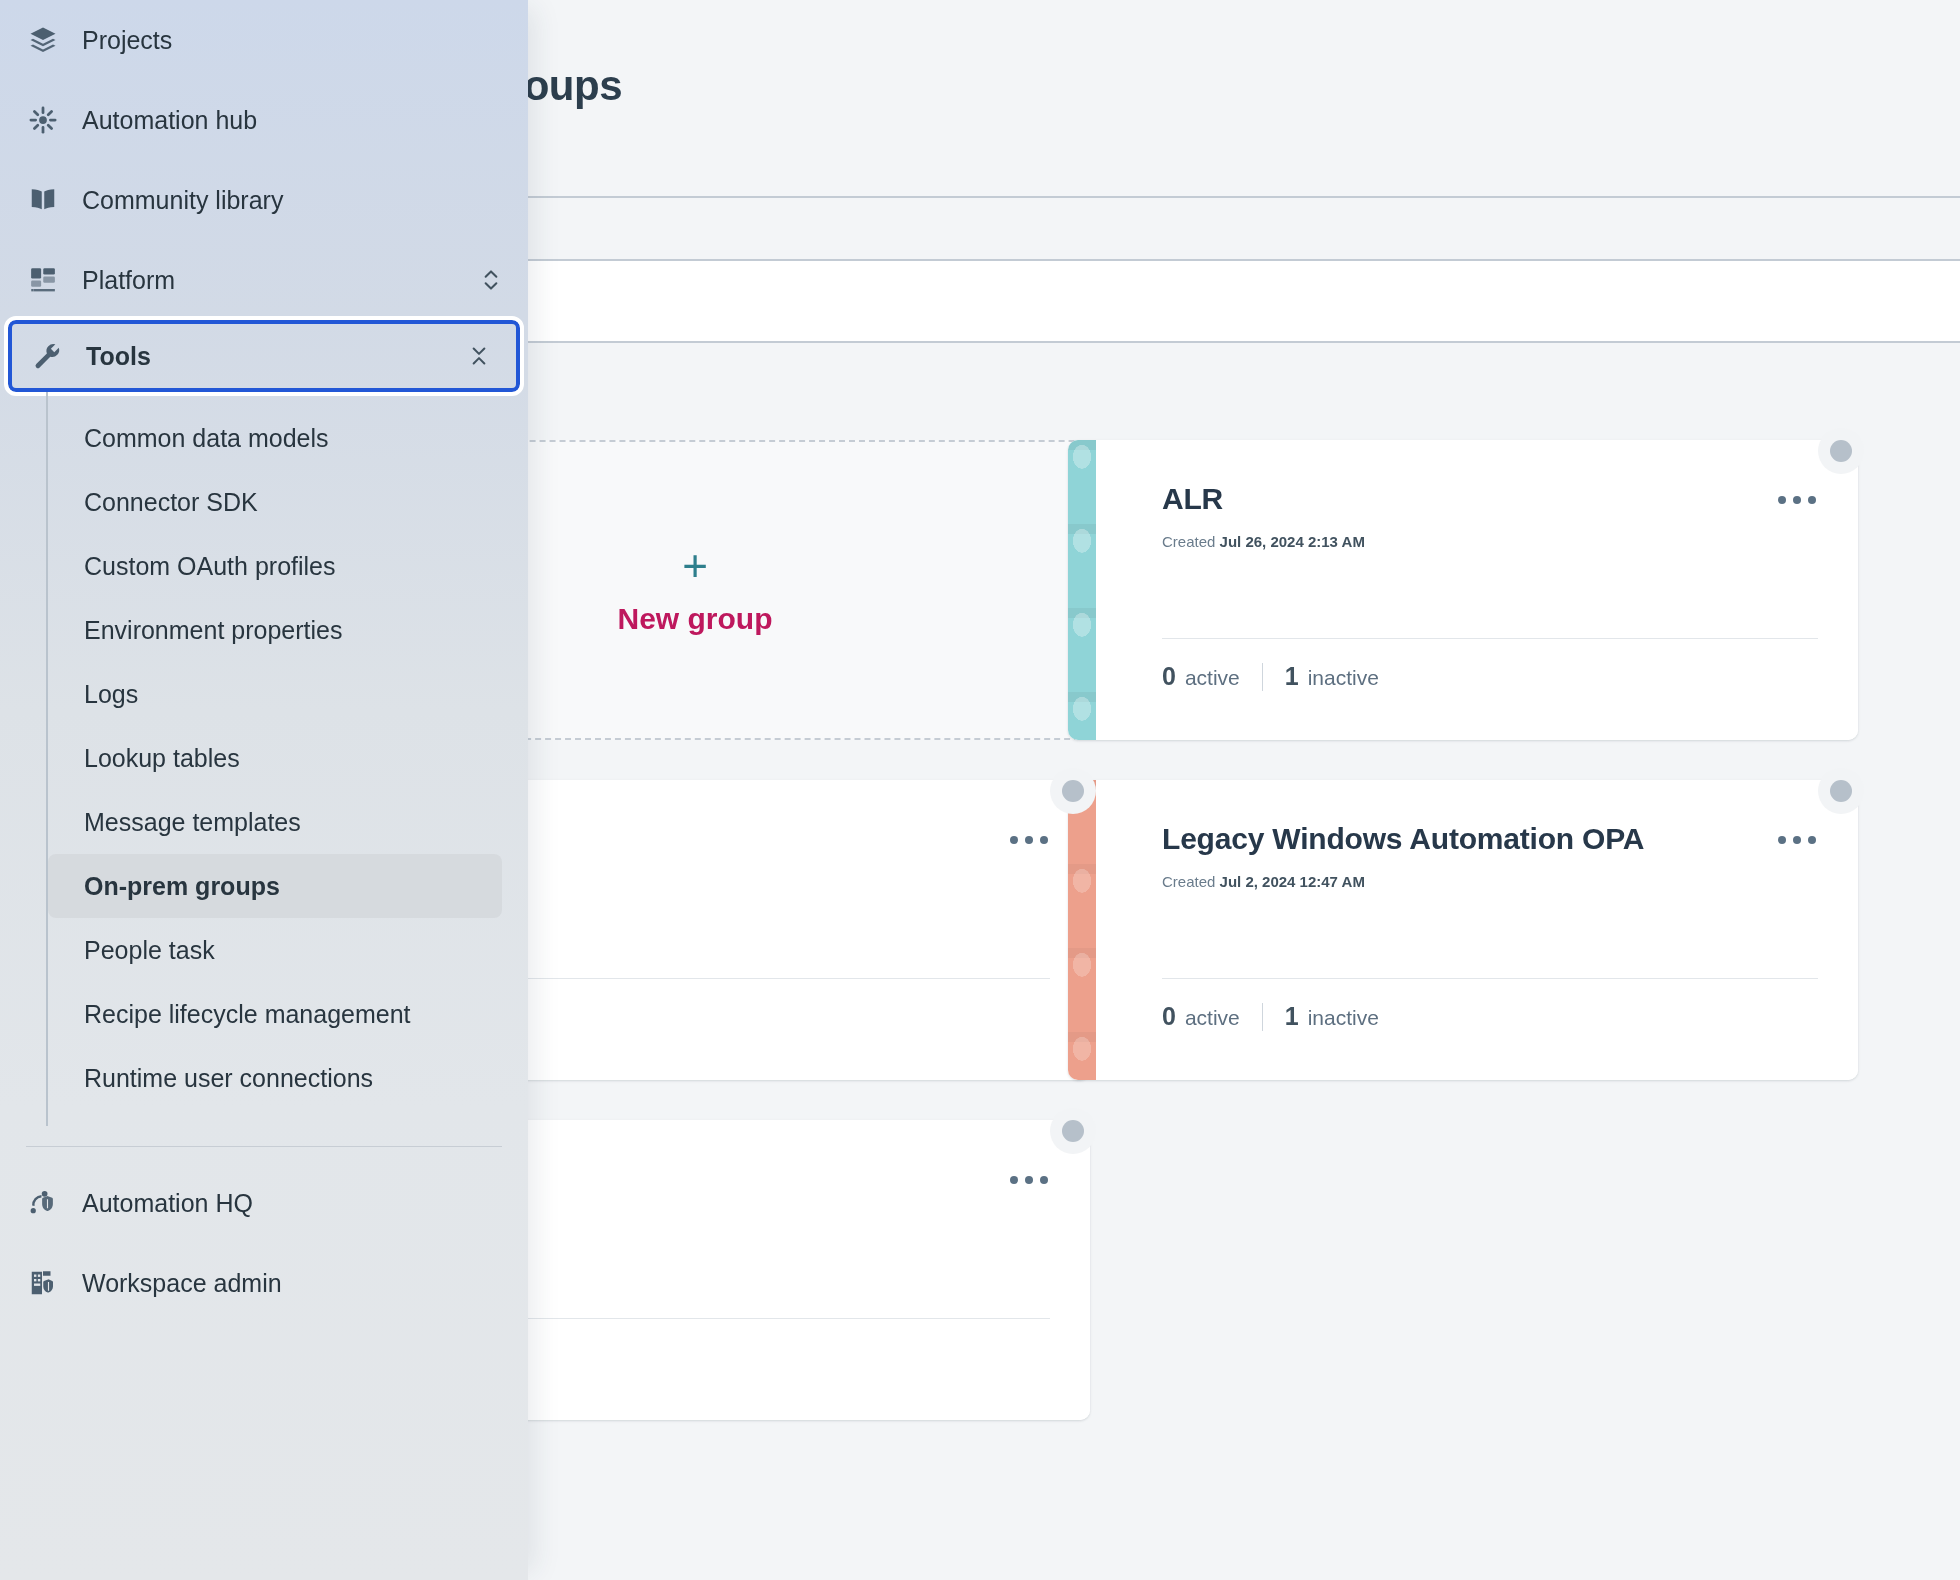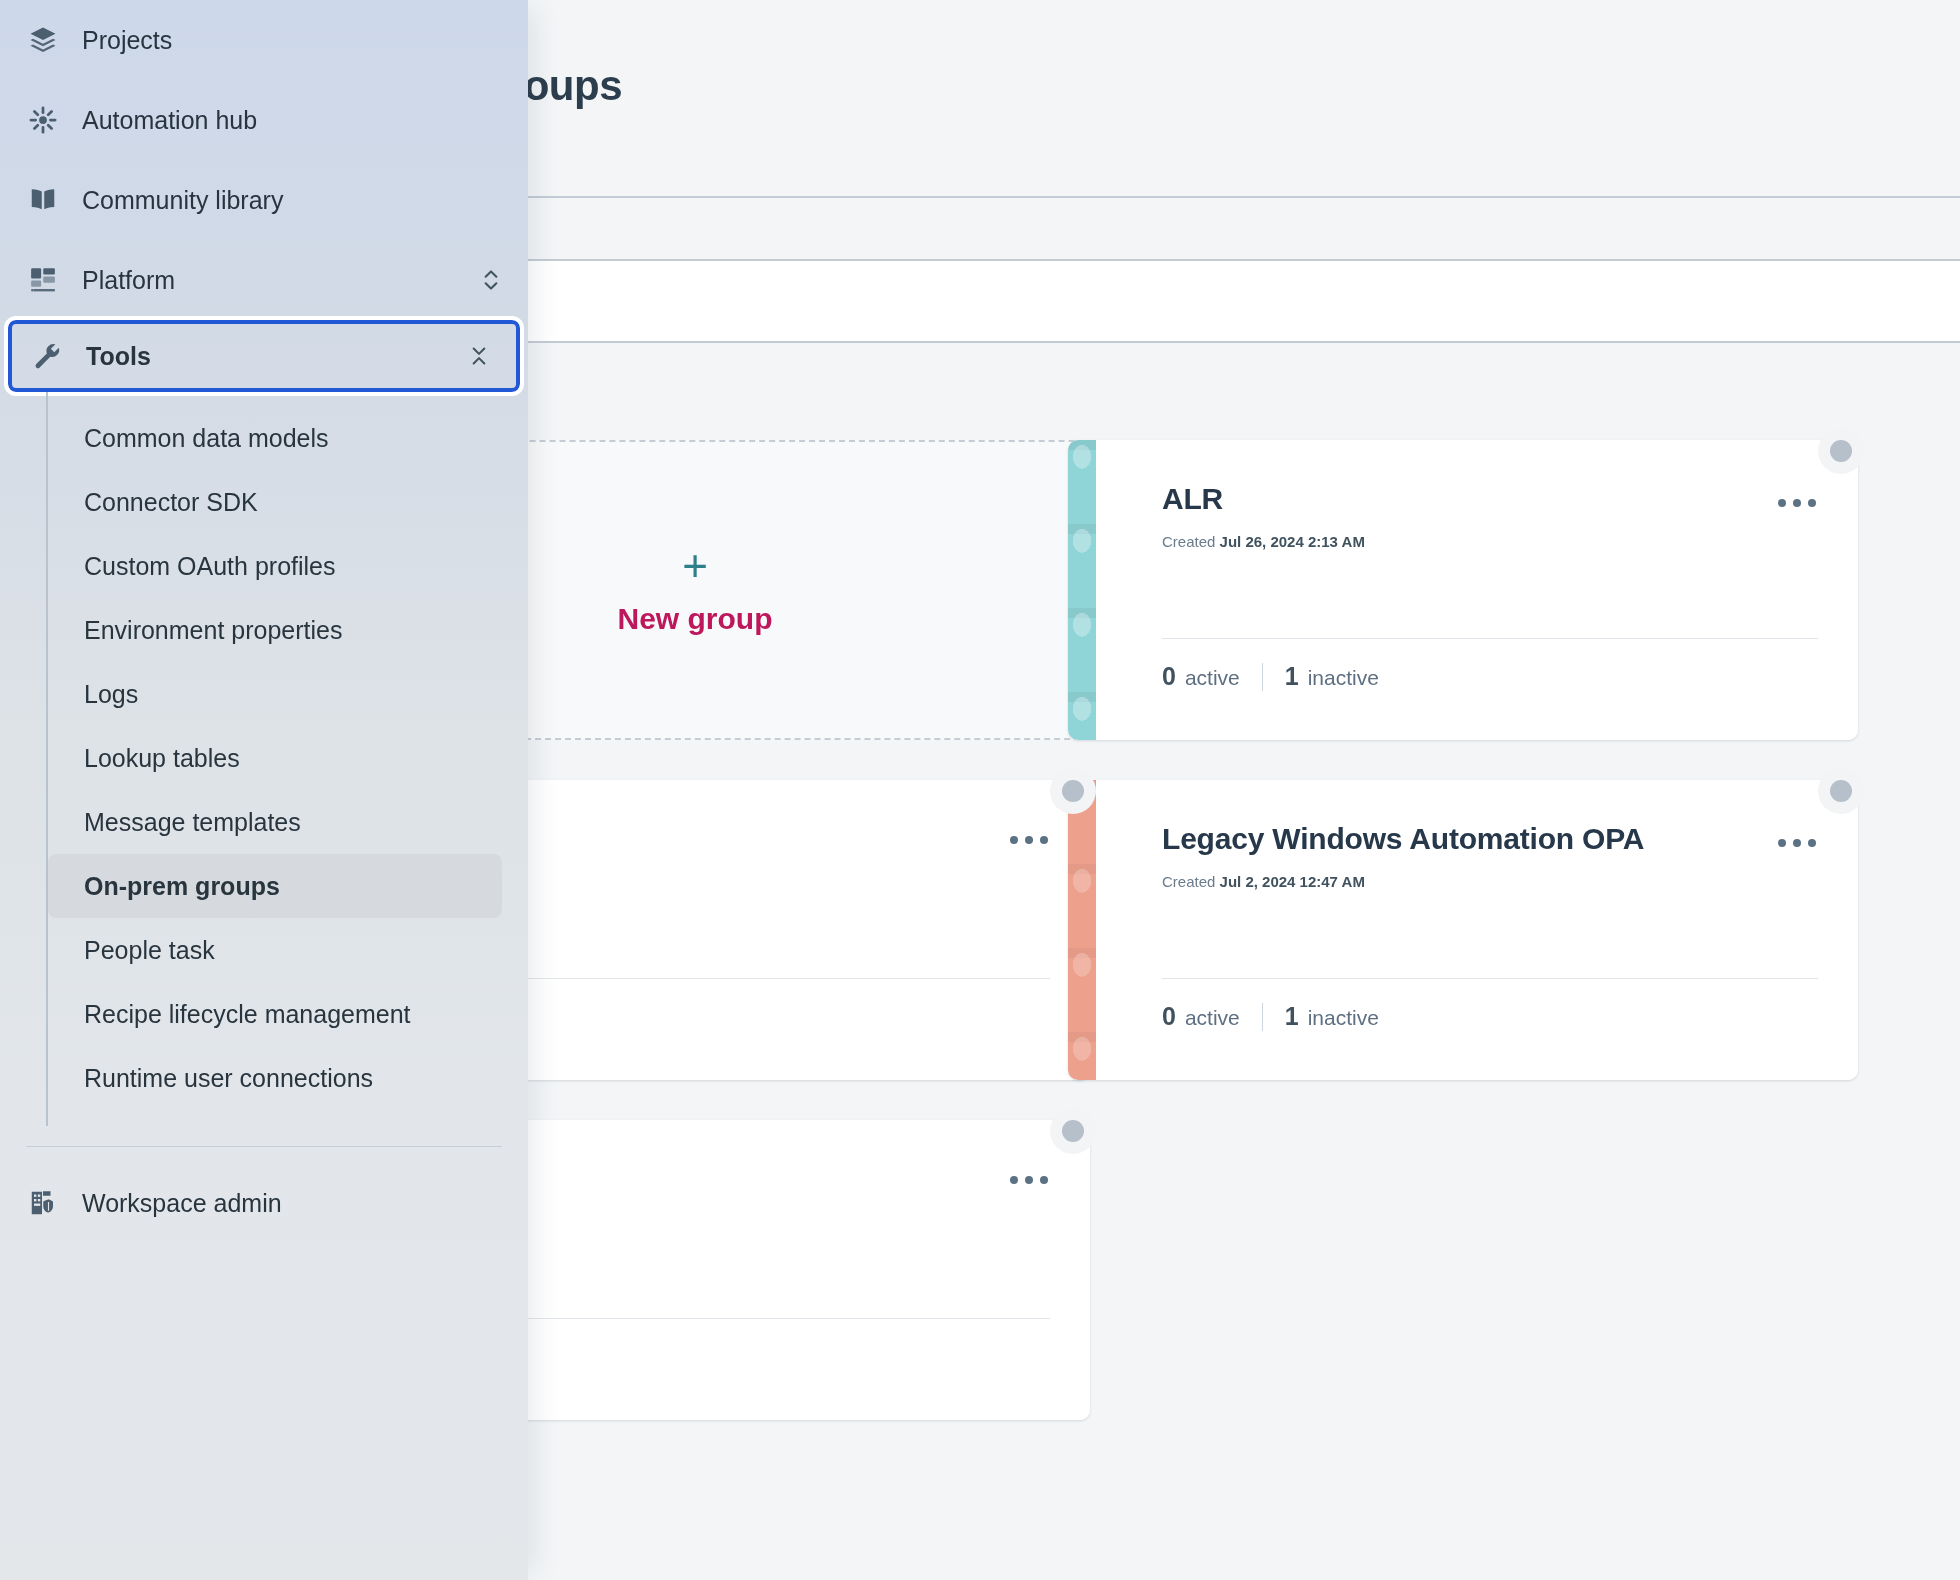--- a/index.html
+++ b/index.html
@@ -76,21 +76,21 @@
     background-image:
       radial-gradient(ellipse 20px 26px at 50% 20%, rgba(255,255,255,0.22) 45%, rgba(255,255,255,0) 46%),
       linear-gradient(to bottom, rgba(0,0,0,0.04) 0 10px, rgba(0,0,0,0) 10px 100%);
   }
 
   .card-body {
     flex: 1 1 auto; position: relative;
     padding: 42px 40px 0 66px;
   }
   .card-head {
-    display: flex; align-items: flex-end; justify-content: space-between;
+    display: flex; align-items: flex-start; justify-content: space-between;
   }
   .card-title {
     font-size: 30px; font-weight: 700; color: #27384a;
     letter-spacing: -0.2px; line-height: 1.1;
   }
   .kebab {
     display: flex; gap: 7px; align-items: center;
     padding: 8px 2px; cursor: pointer; margin-top: 6px;
   }
   .kebab i { width: 8px; height: 8px; border-radius: 50%; background: #5b7184; display: block; }
@@ -452,20 +452,32 @@
       <div class="sub-item">
           <span>Recipe lifecycle management</span>
         </div>
       <div class="sub-item">
           <span>Runtime user connections</span>
         </div>
     </div>
 
     <div class="nav-sep"></div>
 
+    <div class="nav-item">
+      <span class="ico">
+        <svg width="30" height="30" viewBox="0 0 24 24" fill="currentColor">
+          <circle cx="13.3" cy="4.6" r="2.3"></circle>
+          <circle cx="4.2" cy="18.1" r="2.1"></circle>
+          <path d="M10.8 5.6A8 8 0 0 0 3.3 14l1.9.4a6.1 6.1 0 0 1 5.6-6.9z"></path>
+          <path d="M15.6 6.4a1 1 0 0 0-.4.1l-3.3 1.3a1 1 0 0 0-.6.9v4c0 2.6 1.7 4.9 4 5.6a1 1 0 0 0 .6 0c2.3-.7 4-3 4-5.6v-4a1 1 0 0 0-.6-.9L16 6.5a1 1 0 0 0-.4-.1z" opacity=".92"></path>
+          <path d="M15.6 9v7.2" stroke="#e2e6ea" stroke-width="0.9"></path>
+        </svg>
+      </span>
+      <span class="lbl">Automation HQ</span>
+    </div>
 
     <div class="nav-item">
       <span class="ico">
         <svg width="30" height="30" viewBox="0 0 24 24" fill="currentColor">
           <path d="M3 3h8.2v18H3z"></path>
           <rect x="4.8" y="5.2" width="1.9" height="1.9" fill="#e2e6ea"></rect>
           <rect x="7.9" y="5.2" width="1.9" height="1.9" fill="#e2e6ea"></rect>
           <rect x="4.8" y="8.8" width="1.9" height="1.9" fill="#e2e6ea"></rect>
           <rect x="7.9" y="8.8" width="1.9" height="1.9" fill="#e2e6ea"></rect>
           <rect x="4.8" y="12.4" width="5" height="1.9" fill="#e2e6ea"></rect>

